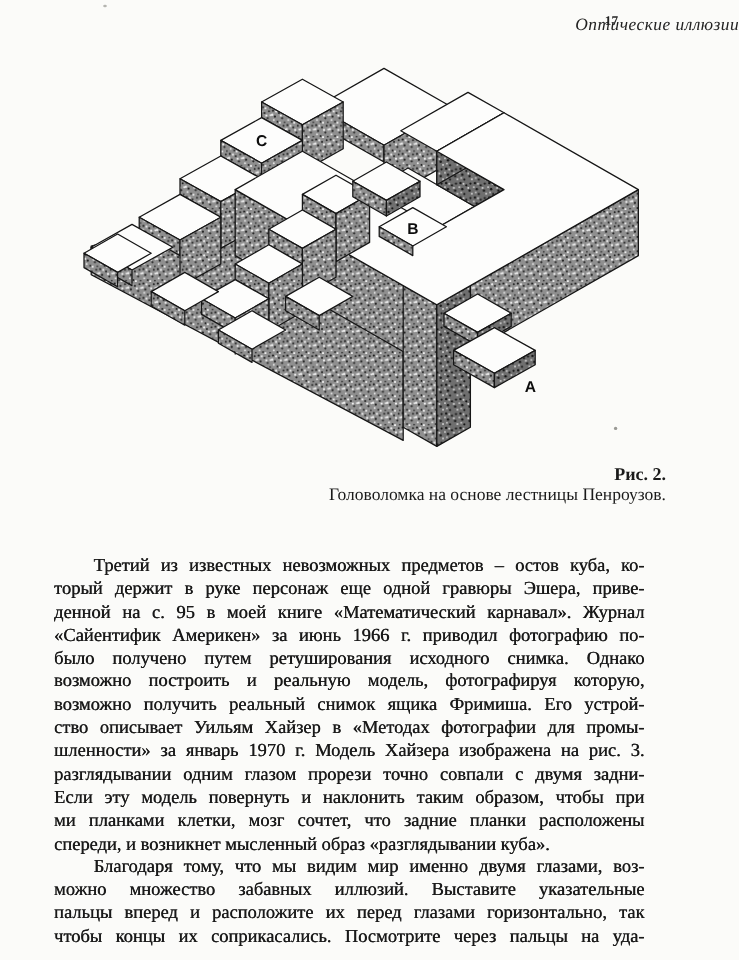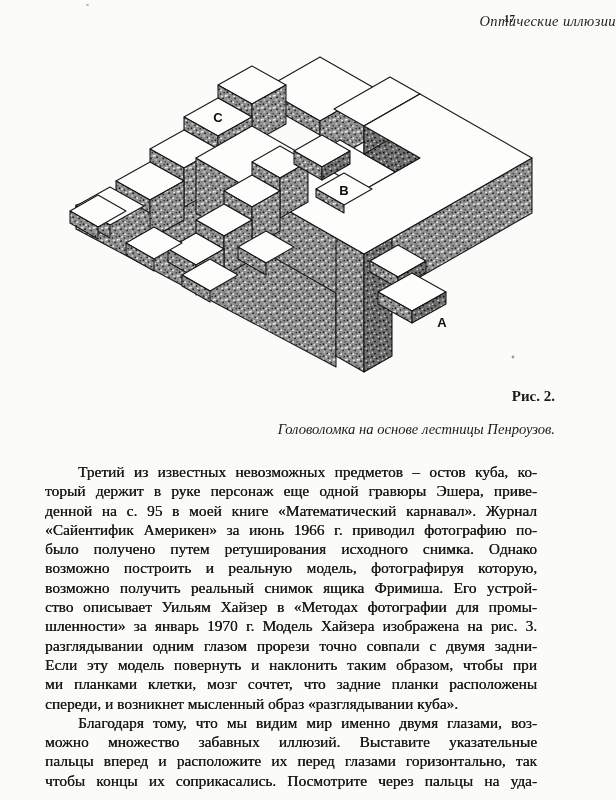--- a/index.html
+++ b/index.html
@@ -11,21 +11,21 @@
   .runhead{
     position:absolute;top:13px;left:0;width:616px;text-align:right;
     font-style:italic;font-size:14.5px;letter-spacing:.4px;color:#222;
   }
   .pagenum{
     position:absolute;top:12px;left:504px;font-weight:bold;font-size:11px;color:#222;
   }
   .fig{position:absolute;left:58px;top:55px;width:500px;height:330px;}
   .captionwrap{position:absolute;left:55px;top:388px;width:500px;text-align:right;line-height:16px;}
   .cap1{font-weight:bold;font-size:15px;}
-  .cap2{font-style:italic;font-size:14.6px;margin-top:17px;}
+  .cap2{font-size:14.6px;margin-top:1px;}
   .bodytext{
     position:absolute;left:45px;top:444px;width:492px;
     font-size:15.4px;line-height:19.3px;
     text-shadow:0.3px 0 0 currentColor;
     margin-top:18px;
   }
   .line{text-align:justify;text-align-last:justify;white-space:normal;}
   .line.indent{text-indent:33px;}
   .line.endline{text-align-last:left;}
   .speck{position:absolute;background:#b5b5b0;border-radius:50%;}

